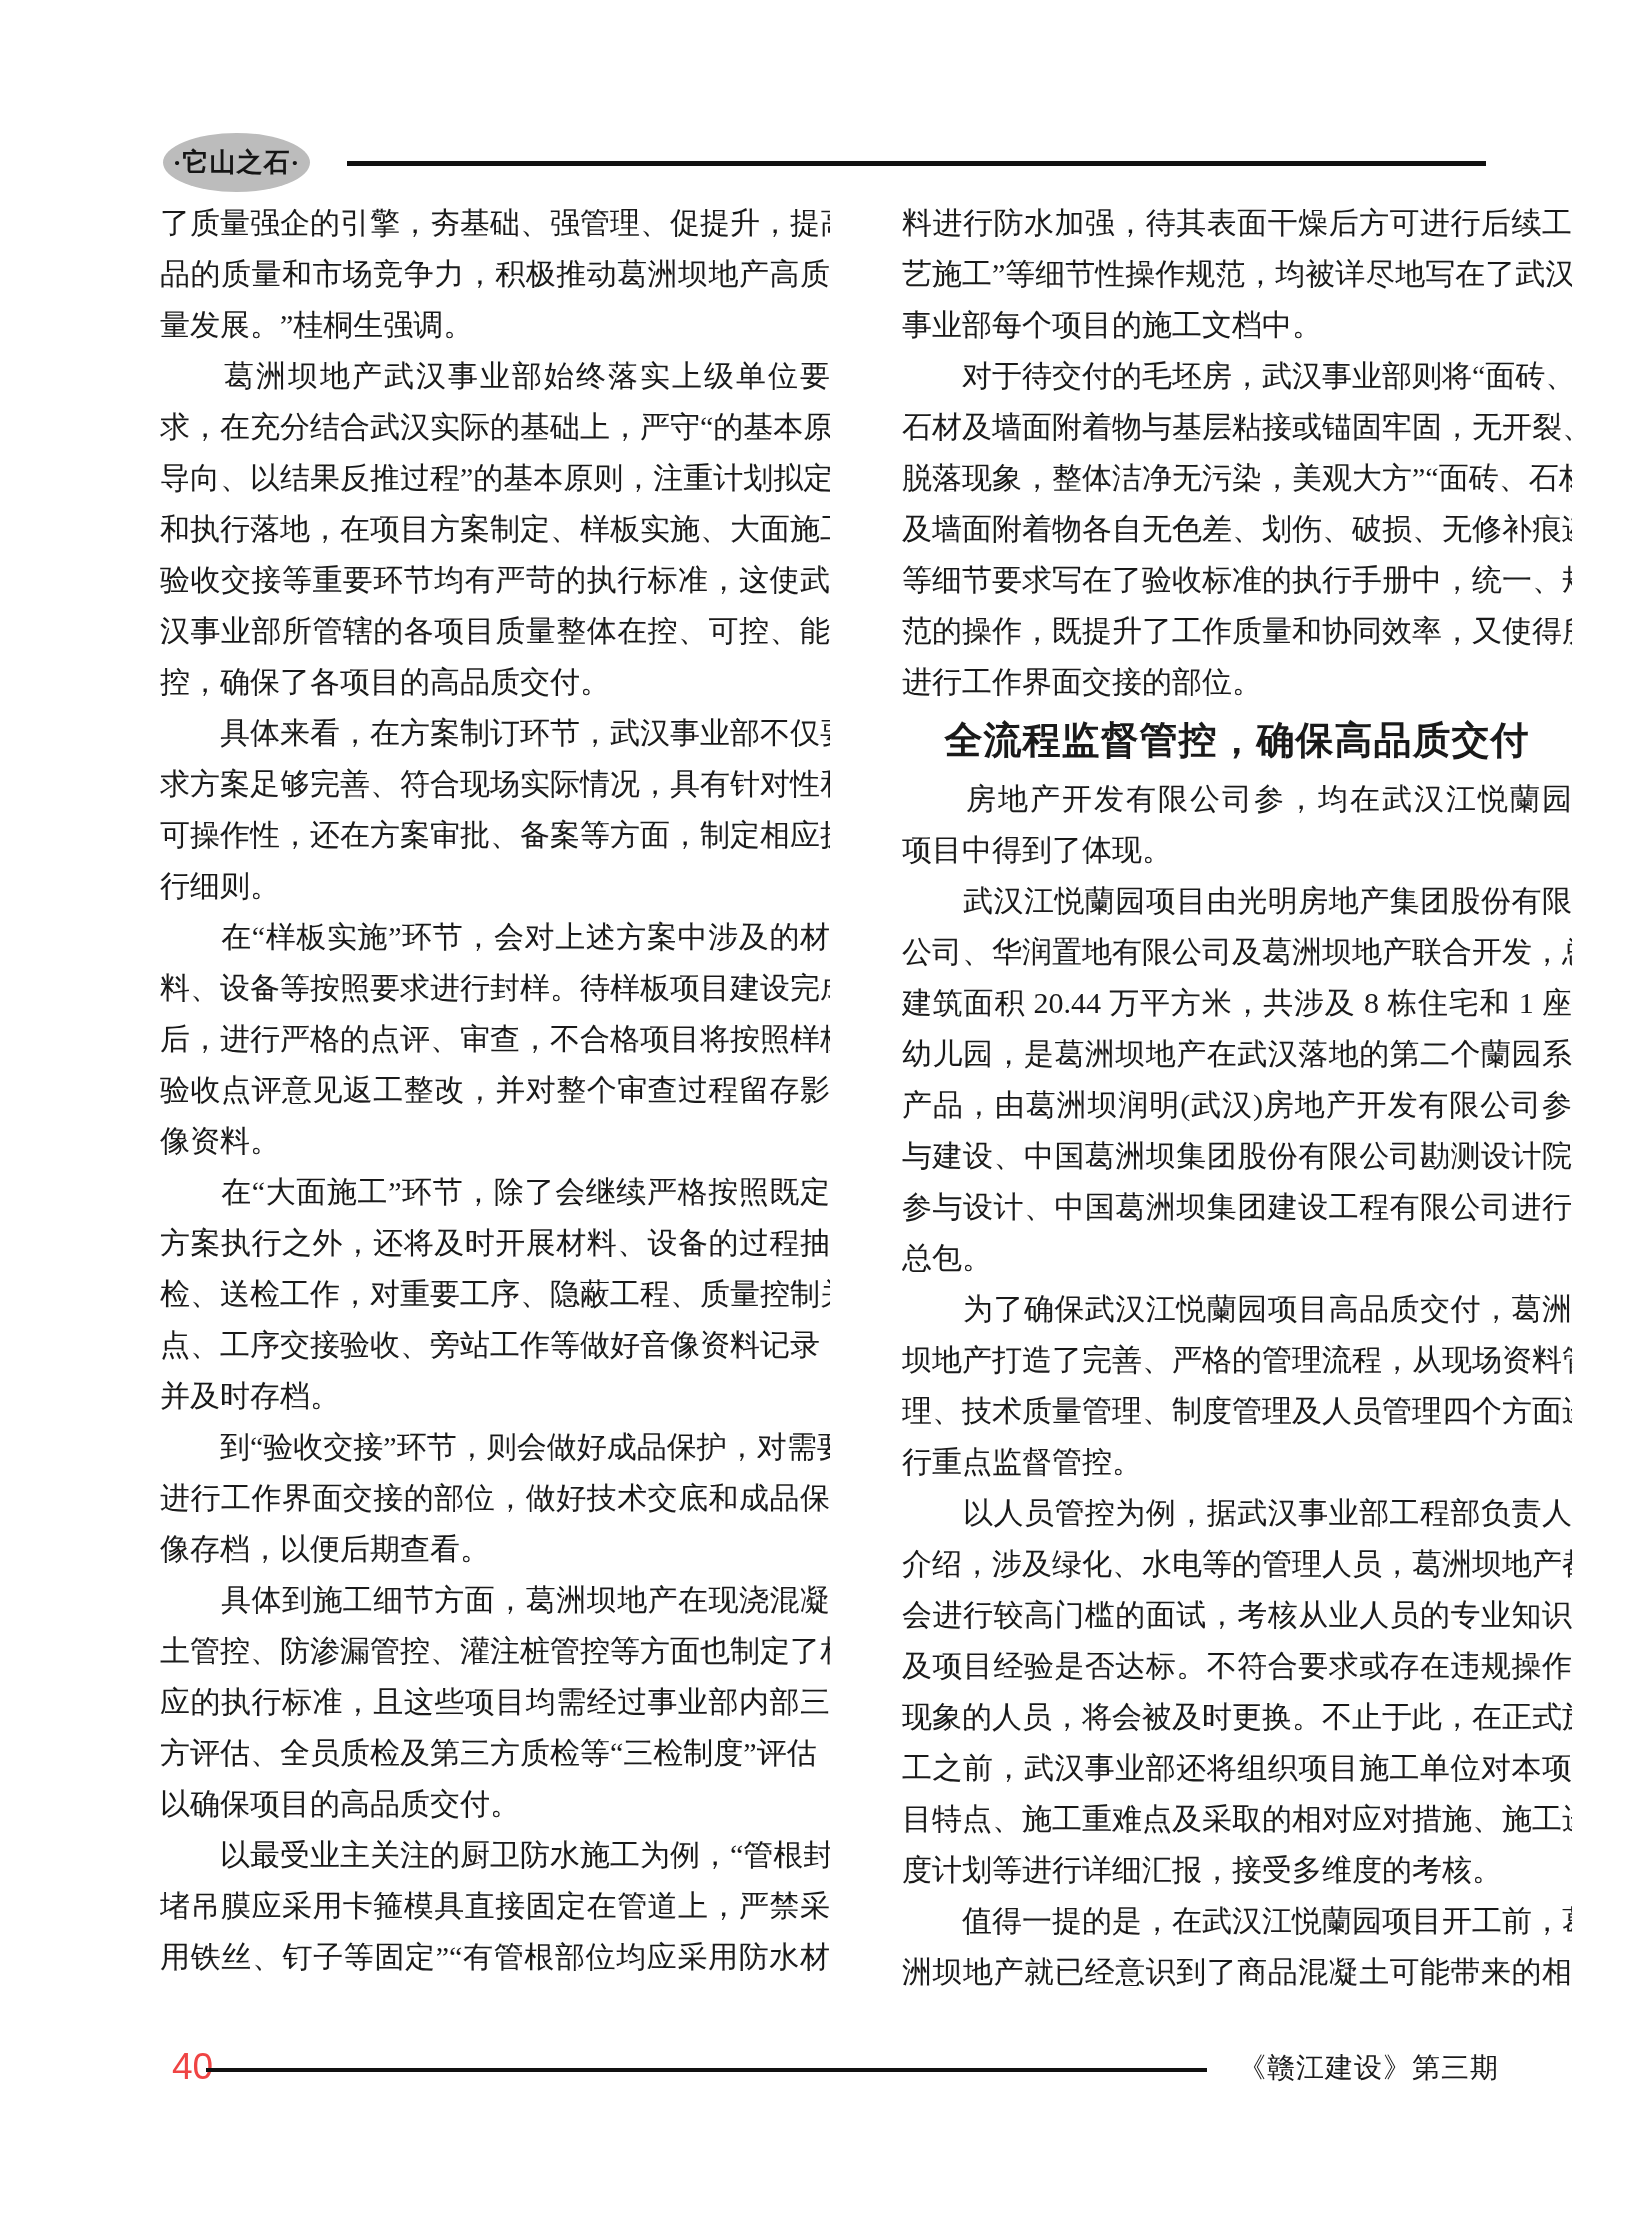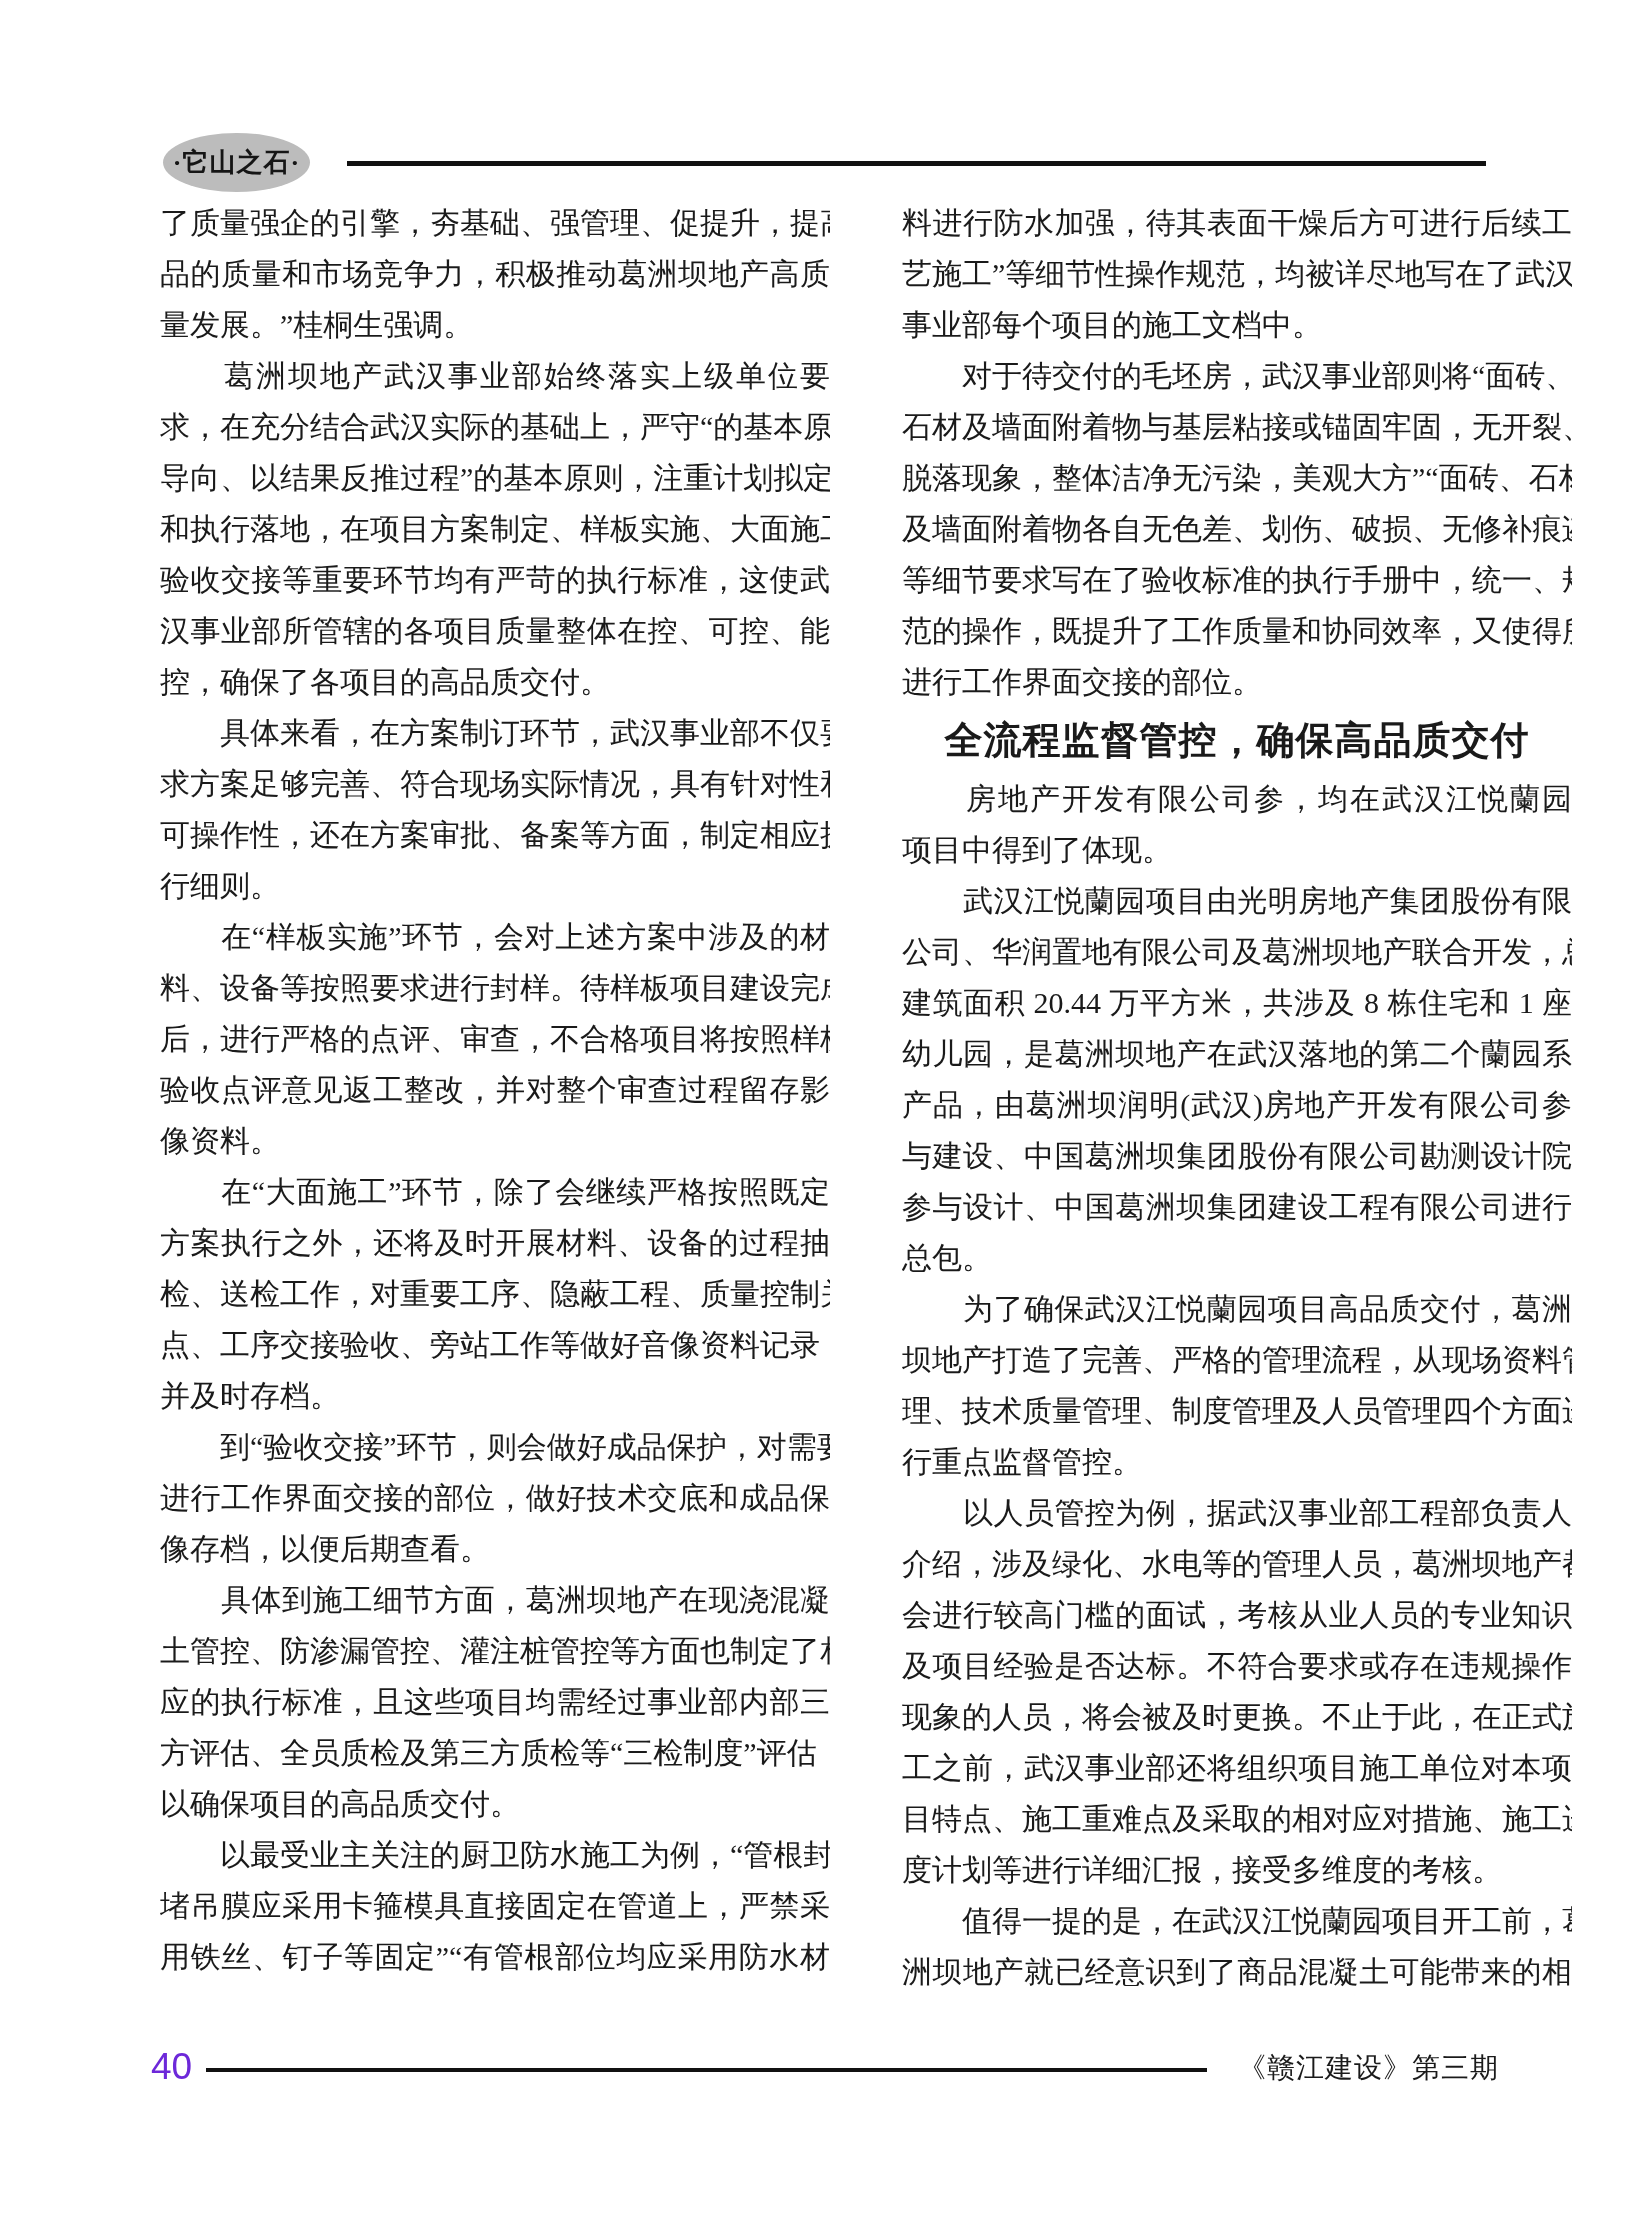--- a/index.html
+++ b/index.html
@@ -48,23 +48,23 @@
   .line.heading{
     height:66px;line-height:66px;
     font-family:"Liberation Sans","DejaVu Sans",sans-serif;
     font-weight:700;font-size:38px;
     text-align:left;text-align-last:center;
     letter-spacing:1px;white-space:nowrap;
   }
 
   
   .pagenum{
-    position:absolute;left:151px;top:2046px;
+    position:absolute;left:172px;top:2046px;
     font-family:"Liberation Sans","DejaVu Sans",sans-serif;
-    font-size:37px;color:#6d28d9;
+    font-size:37px;color:#ef4444;
   }
   .footer-rule{
     position:absolute;left:206px;top:2068px;width:1001px;height:3.9px;
     background:var(--rule);
   }
   .journal{
     position:absolute;right:152px;top:2049px;
     font-size:28px;color:var(--ink);
     letter-spacing:1px;white-space:nowrap;text-align:right;
   }

